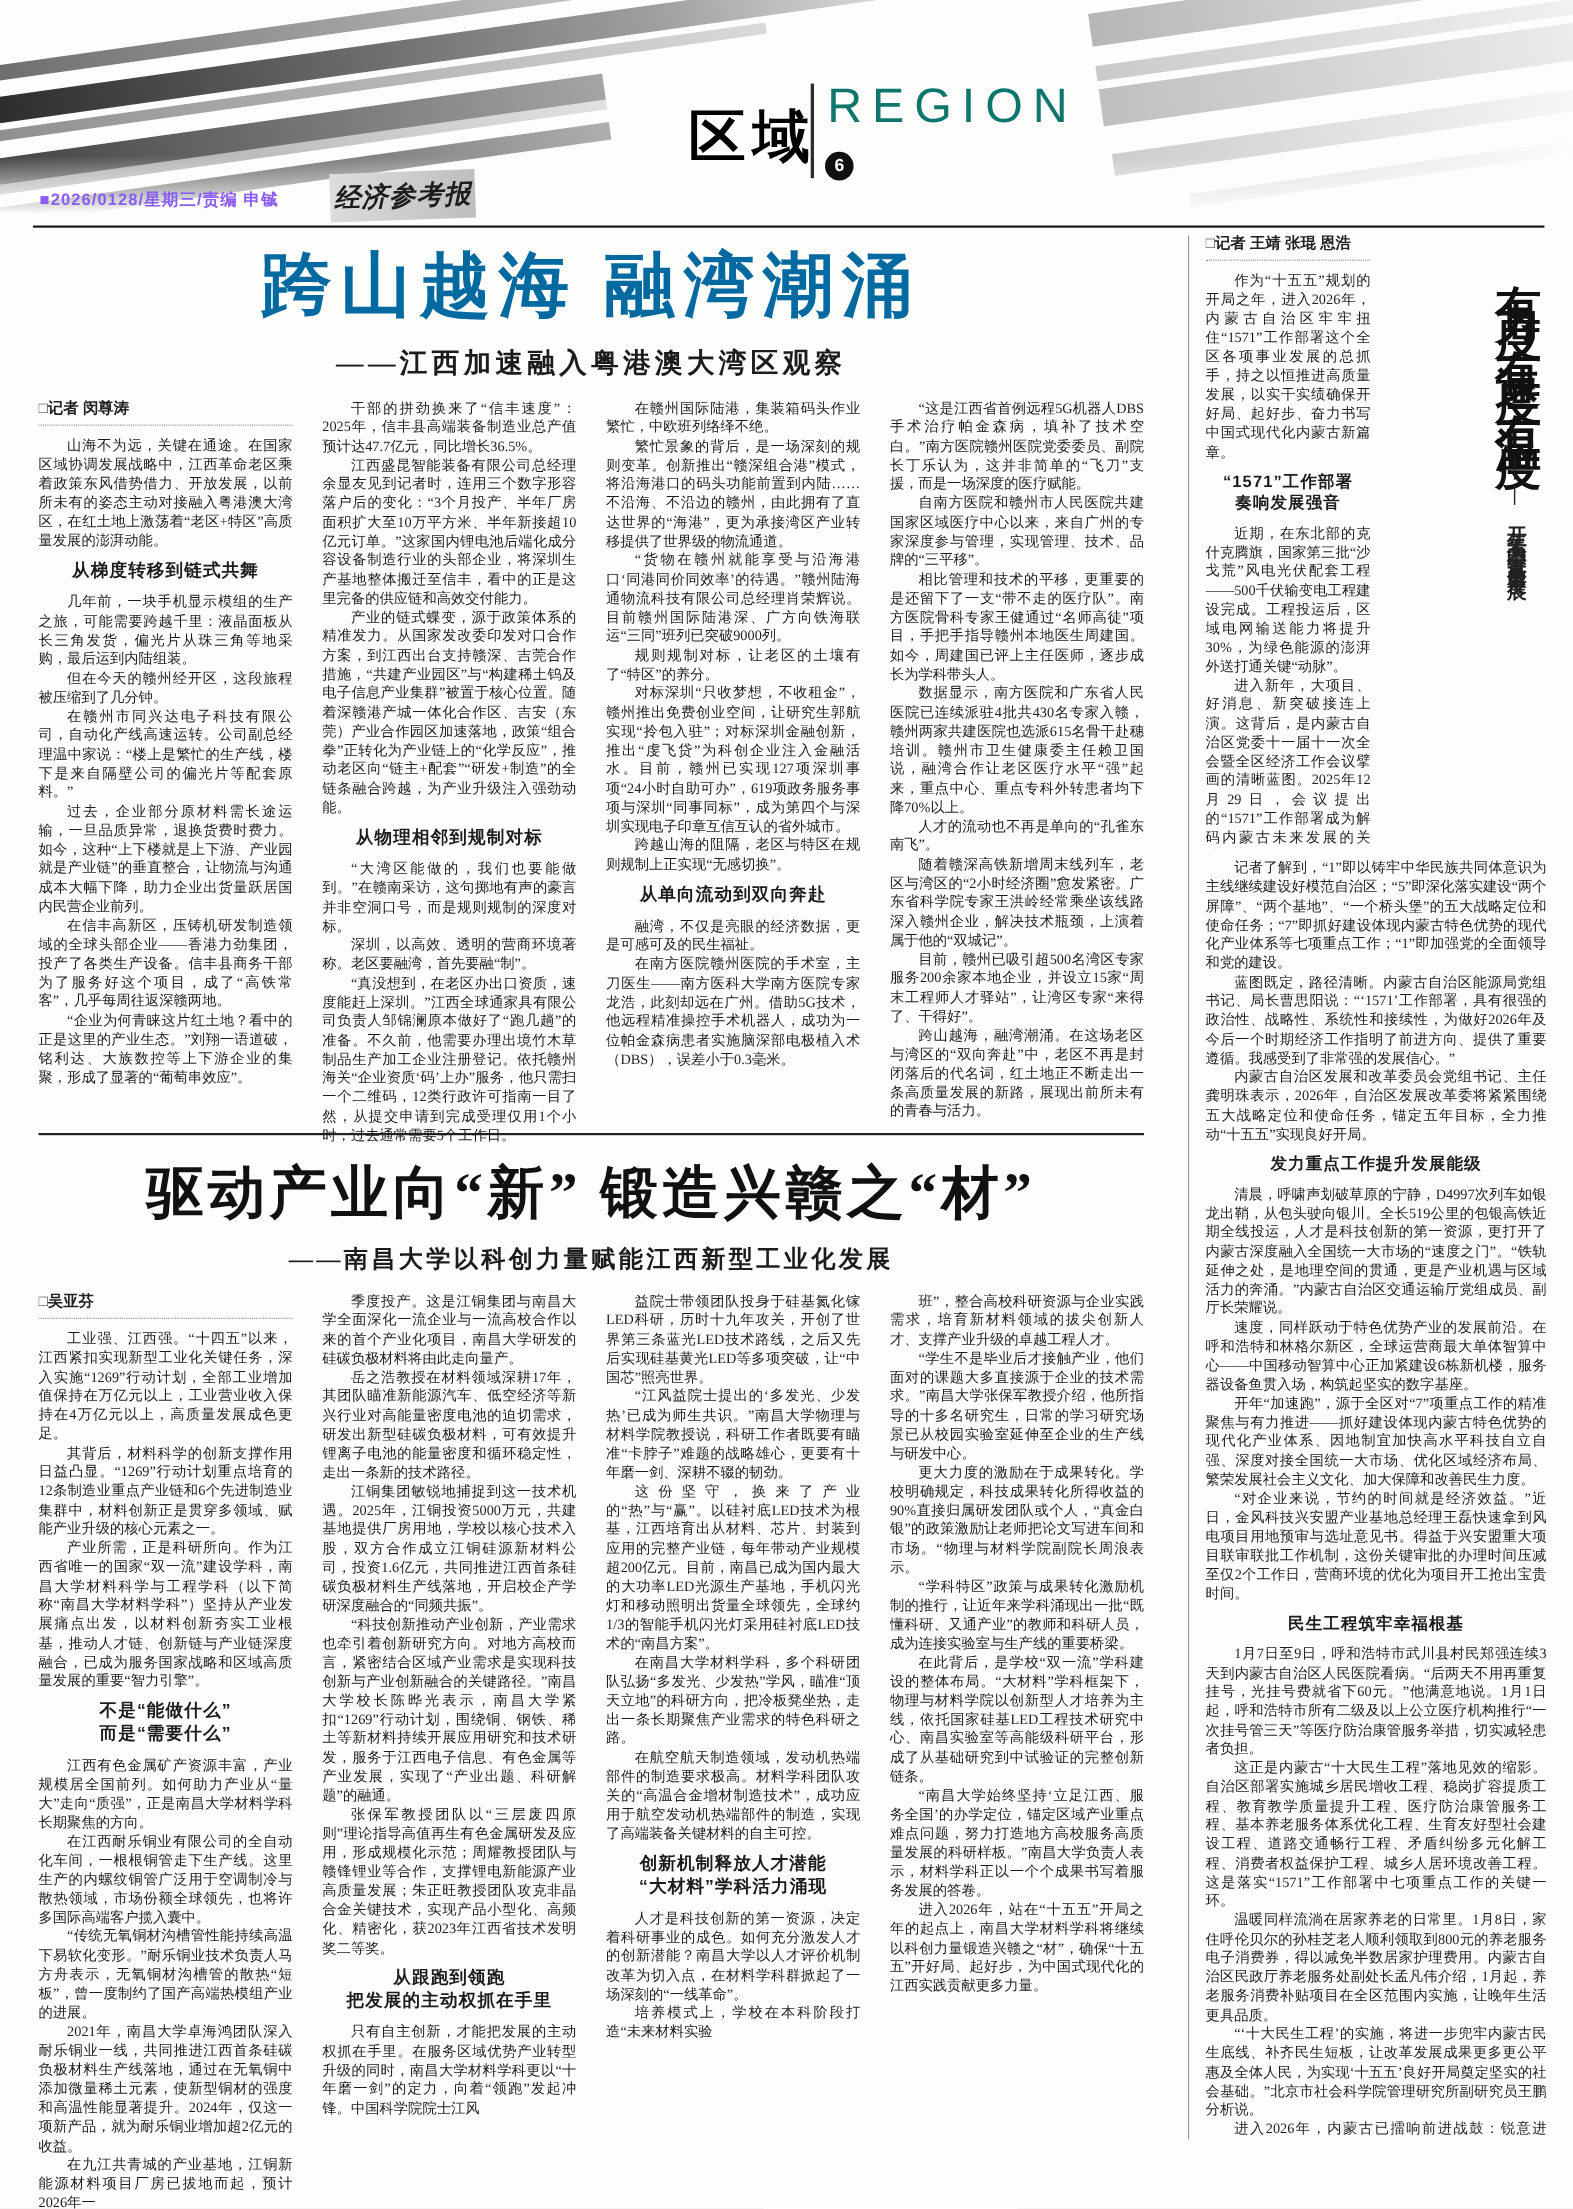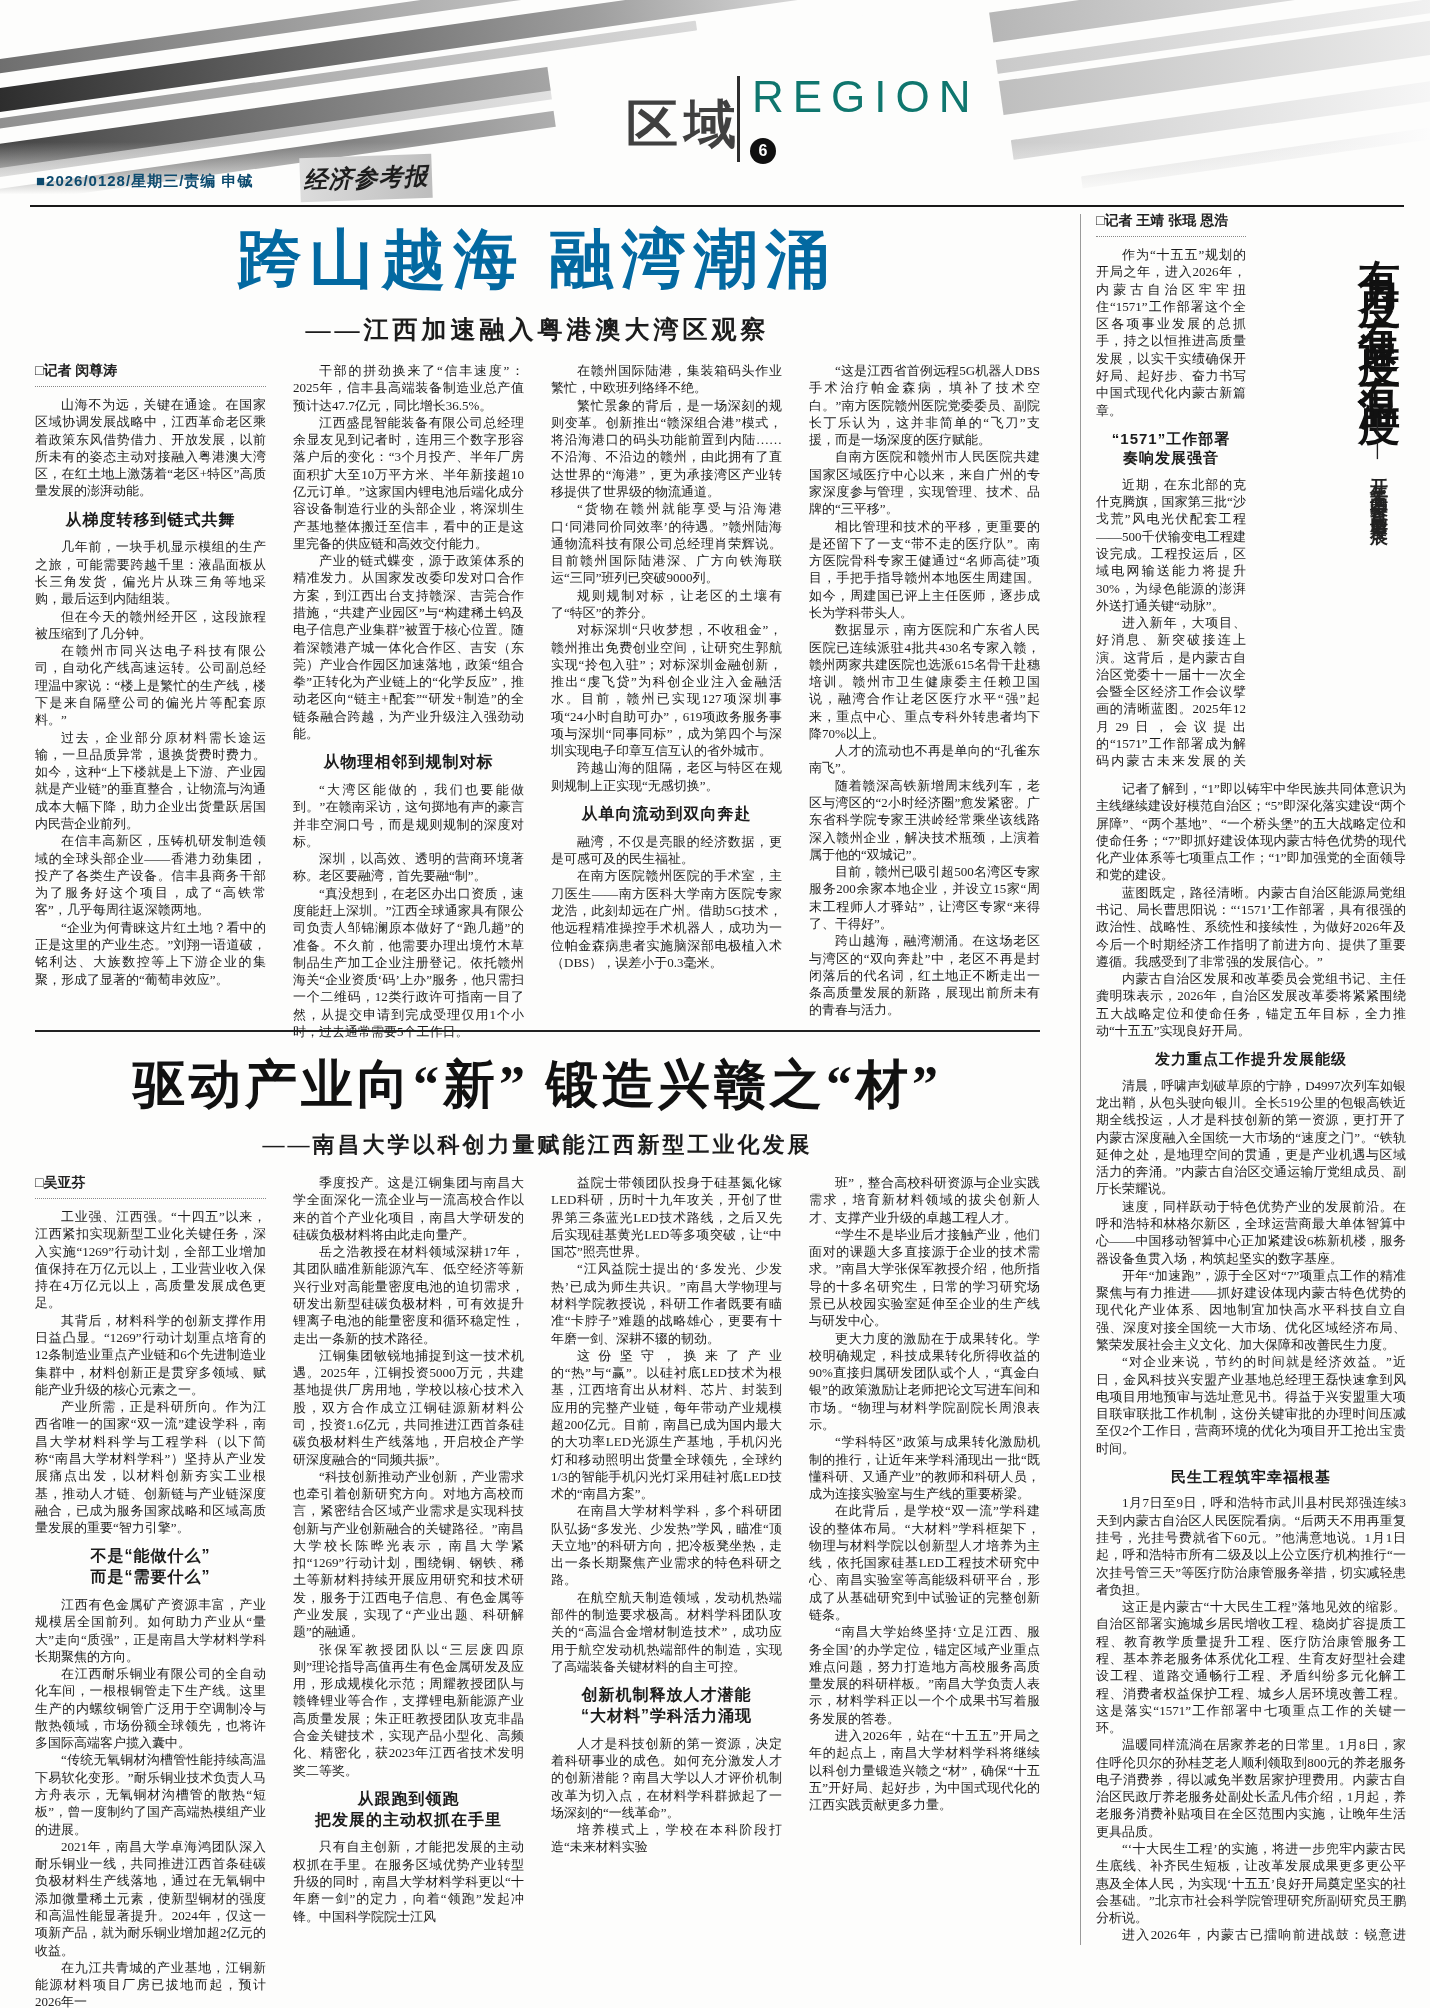--- a/index.html
+++ b/index.html
@@ -16,26 +16,26 @@
   .b6{left:-60px;top:148px;width:700px;height:16px;background:linear-gradient(90deg,#2c2c2c,#c0c0c0);}
   .r1{left:900px;top:-14px;width:560px;height:30px;background:linear-gradient(90deg,#ababab,#f0f0f0);}
   .r2{left:950px;top:30px;width:520px;height:14px;background:linear-gradient(90deg,#c6c6c6,#f4f4f4);}
   .r3{left:880px;top:56px;width:600px;height:34px;background:linear-gradient(90deg,#9a9a9a,#ececec);opacity:.75;}
   .r4{left:1010px;top:108px;width:460px;height:20px;background:linear-gradient(90deg,#ccc,#fafafa);}
   .r5{left:1080px;top:150px;width:380px;height:12px;background:linear-gradient(90deg,#d8d8d8,#fff);}
   .hdr-clear{position:absolute;left:555px;top:28px;width:445px;height:155px;background:#fdfdfc;transform:rotate(-8deg);}
   .hdr-fade{position:absolute;left:0;bottom:0;width:100%;height:64px;
             background:linear-gradient(180deg,rgba(253,253,252,0),#fdfdfc 82%);}
   .dateline{position:absolute;left:36px;top:172px;font-family:"Liberation Sans",sans-serif;
-            font-weight:700;font-size:15px;color:#0c4a6e;letter-spacing:1px;}
+            font-weight:700;font-size:15px;color:#8b5cf6;letter-spacing:1px;}
   .masthead{position:absolute;left:300px;top:156px;width:132px;height:44px;display:flex;align-items:center;
             justify-content:center;font-size:24px;font-weight:700;font-style:italic;letter-spacing:1px;
             color:#1d1d1d;background:linear-gradient(100deg,#dedede,#bdbdbd);transform:rotate(-2deg);}
   .sec-cn{position:absolute;left:626px;top:90px;font-family:"Liberation Sans",sans-serif;
-          font-weight:900;font-size:52px;letter-spacing:6px;color:#404040;}
+          font-weight:900;font-size:52px;letter-spacing:6px;color:#000000;}
   .sec-bar{position:absolute;left:737px;top:76px;width:3px;height:86px;background:#2e2e2e;}
   .sec-en{position:absolute;left:752px;top:72px;font-family:"Liberation Sans",sans-serif;
           font-weight:400;font-size:44px;letter-spacing:9px;color:#0f766e;}
   .pagenum{position:absolute;left:750px;top:138px;width:26px;height:26px;border-radius:50%;
            background:#101010;color:#fff;font-family:"Liberation Sans",sans-serif;font-weight:700;
            font-size:16px;display:flex;align-items:center;justify-content:center;}
   
   .rule-top{position:absolute;left:30px;top:205px;width:1374px;height:2px;background:#191919;}
   .rule-mid{position:absolute;left:35px;top:1030px;width:1005px;height:2px;background:#222;}
   .vrule{position:absolute;left:1080px;top:214px;width:1px;height:1731px;background:#9a9a9a;}

